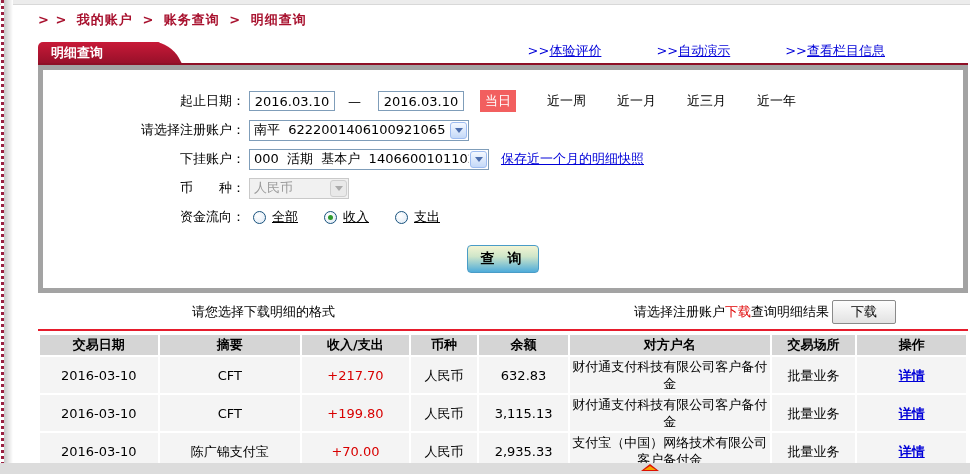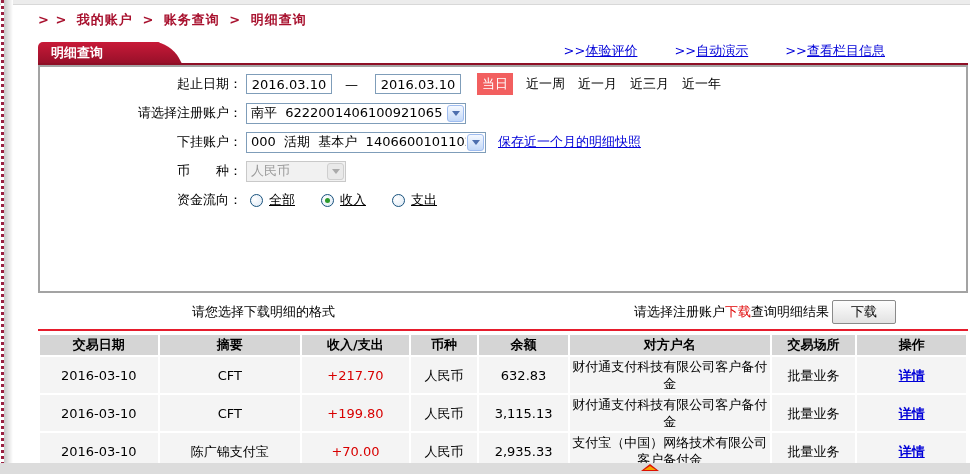--- a/index.html
+++ b/index.html
@@ -33,34 +33,34 @@
 
   
   .header-row { position:relative; margin-top:13px; height:21px; }
   .tab { position:absolute; left:0; bottom:0; width:122px; height:21px;
     background:linear-gradient(180deg,#c81a38,#99102a);
     border-radius:5px 2px 0 0; color:#fff; font-weight:bold;
     line-height:21px; padding-left:13px; z-index:2; }
   .tab::after { content:''; position:absolute; right:-16px; top:0; width:26px; height:21px;
     background:linear-gradient(180deg,#c81a38,#99102a);
     transform:skewX(28deg); border-radius:0 16px 0 0; z-index:-1; }
-  .header-links { position:absolute; right:83px; bottom:3px; display:flex; gap:37px; color:#0000d8;align-items:center; }
+  .header-links { position:absolute; right:83px; bottom:3px; display:flex; gap:55px; color:#0000d8;align-items:center; }
   .hlink { white-space:nowrap; }
   .hlink .lbl { text-decoration:underline; cursor:pointer; }
   .red-line { height:2px; background:#8e0f26; }
 
   
-  .box { height:228px; border:2px solid #a3a3a3; background:#fff; padding-top:6px; }
+  .box { height:228px; border:5px solid #a3a3a3; background:#fff; padding-top:20px; }
   .frow { display:flex; align-items:center; margin-bottom:7px; height:22px; }
   .flabel { width:202px; text-align:right; flex:none; }
   .date-input { width:86px; height:20px; border:1px solid #7f9db9; text-align:center;
     font-family:"DejaVu Sans", sans-serif; font-size:13px; color:#000; margin-left:4px; }
   .dash { margin:0 13px; }
   .today-badge { margin-left:16px; background:#f25f5f; color:#fff; padding:2px 5px; cursor:pointer; }
-  .qlink { margin-left:13px; cursor:pointer; }
+  .qlink { margin-left:31px; cursor:pointer; }
 
   .sel { display:inline-flex; align-items:center; justify-content:space-between;
     border:1px solid #7f9db9; background:#fff; height:21px; padding-left:4px; margin-left:4px; }
   .sel-text { white-space:pre; overflow:hidden; }
   .arrow-btn { width:17px; height:17px; margin:1px; border:1px solid #9ebcf0; border-radius:3px;
     background:linear-gradient(180deg,#f5f9ff,#c4d9f8); display:flex; align-items:center; justify-content:center; flex:none; }
   .chev { width:0; height:0; border-left:4px solid transparent; border-right:4px solid transparent; border-top:5px solid #4d6fae; }
   .sel.disabled { border-color:#c9c9c9; background:#f1f1f1; color:#9a9a9a; }
   .sel.disabled .arrow-btn { border-color:#cfcfcf; background:#e9e9e9; }
   .sel.disabled .chev { border-top-color:#aaaaaa; }
@@ -175,20 +175,23 @@
       <span class="radio-group">
         <span class="radio"></span>
         <span class="radio-lbl">全部</span>
         <span class="radio checked"></span>
         <span class="radio-lbl">收入</span>
         <span class="radio"></span>
         <span class="radio-lbl">支出</span>
       </span>
     </div>
 
+    <div class="query-row">
+      <button class="query-btn">查 询</button>
+    </div>
   </div>
 
   <div class="download-row">
     <span class="dl-label">请您选择下载明细的格式</span>
     <span class="dl-right">
       <span>请选择注册账户</span>
         <span class="dl-red">下载</span>
         <span>查询明细结果</span>
       <button class="dl-btn">下载</button>
     </span>

